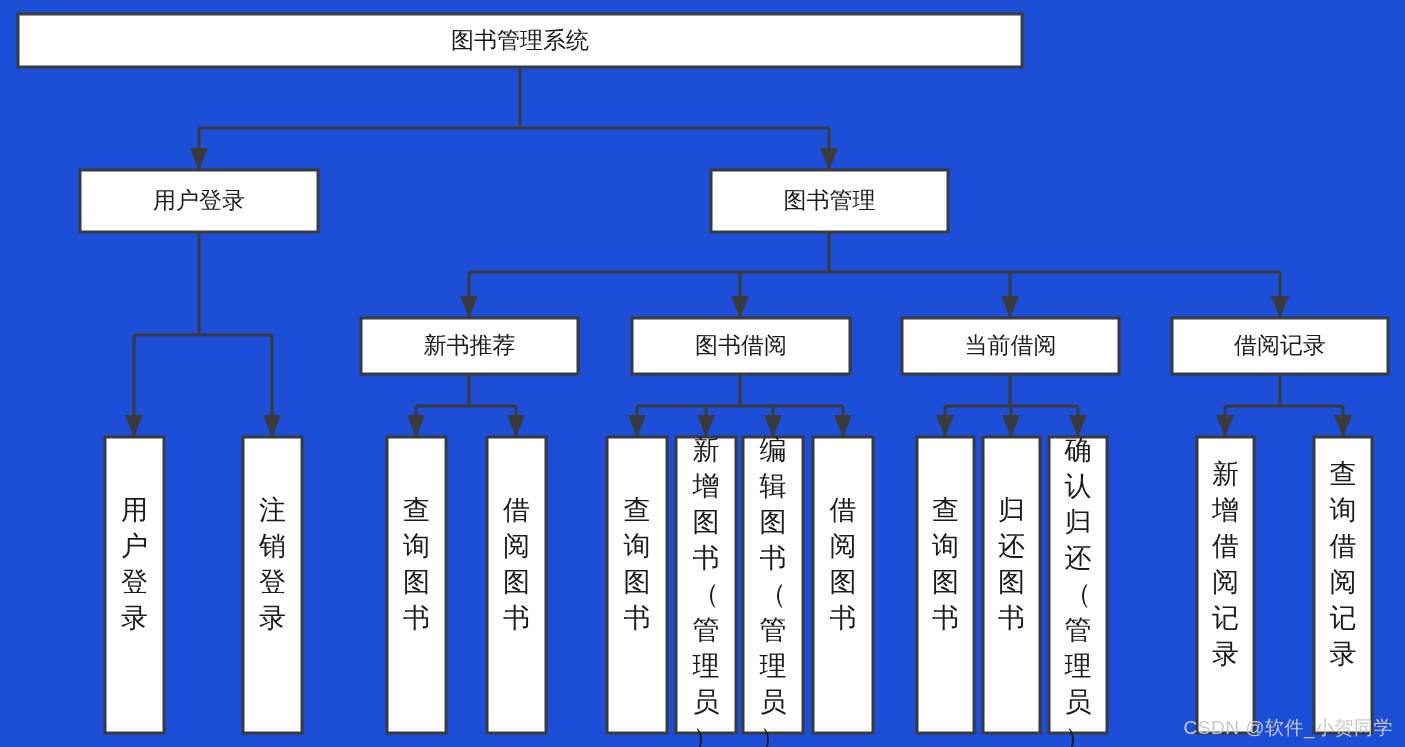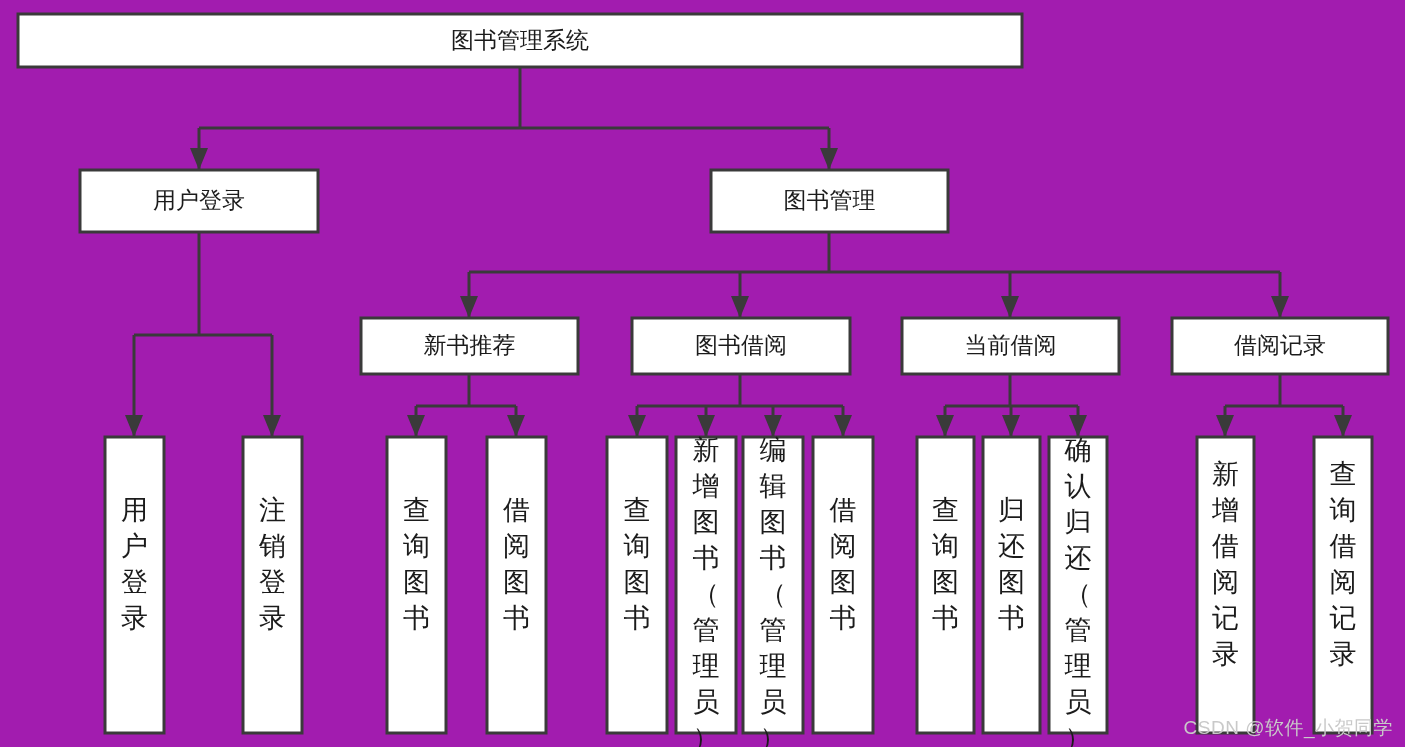--- a/index.html
+++ b/index.html
@@ -5,21 +5,21 @@
 <style>
   html, body {
     margin: 0;
     padding: 0;
     background: #ffffff;
   }
   #diagram-root {
     position: relative;
     width: 1405px;
     height: 747px;
-    background: #a21caf;
+    background: #1d4ed8;
     overflow: hidden;
     font-family: "Liberation Sans", "DejaVu Sans", sans-serif;
   }
   svg#tree-svg {
     position: absolute;
     left: 0;
     top: 0;
     width: 1405px;
     height: 747px;
     display: block;

